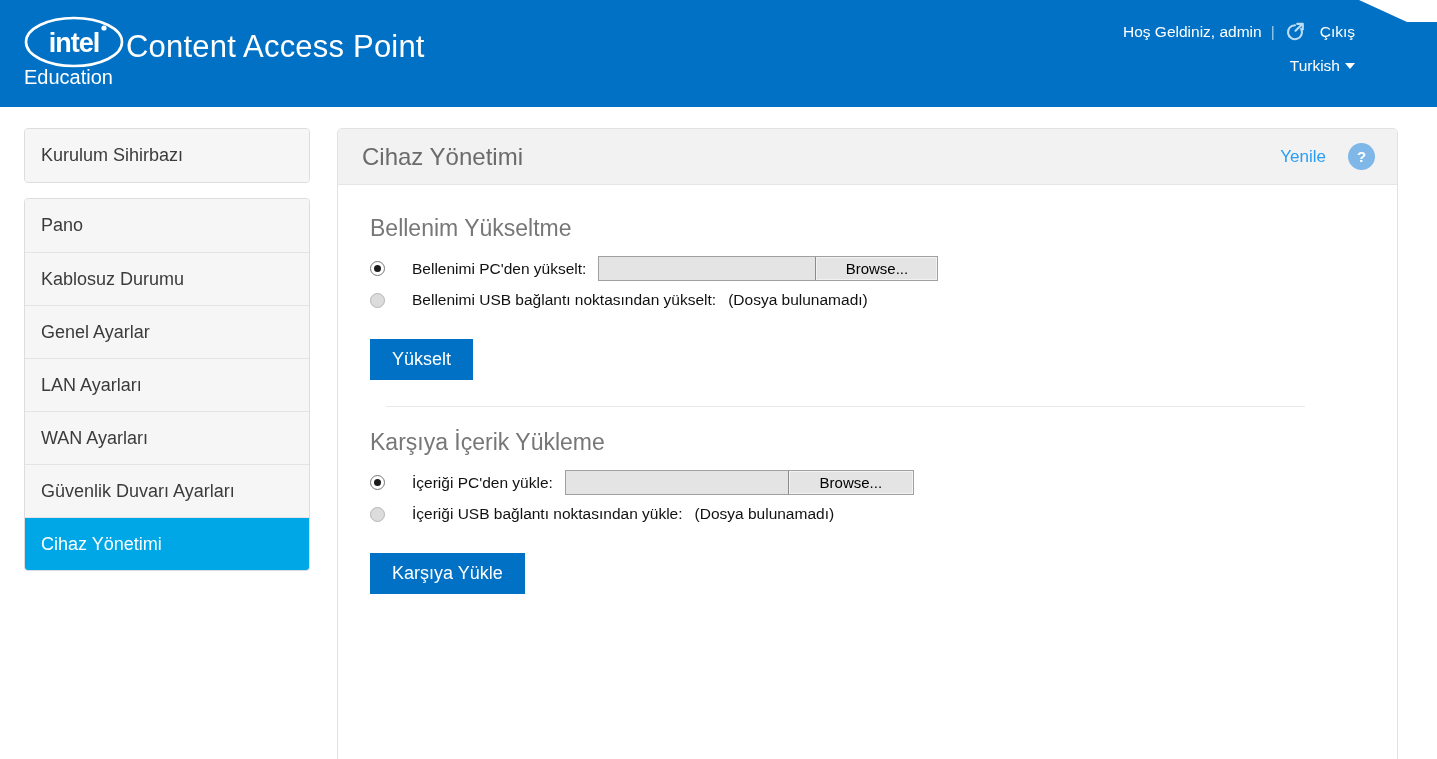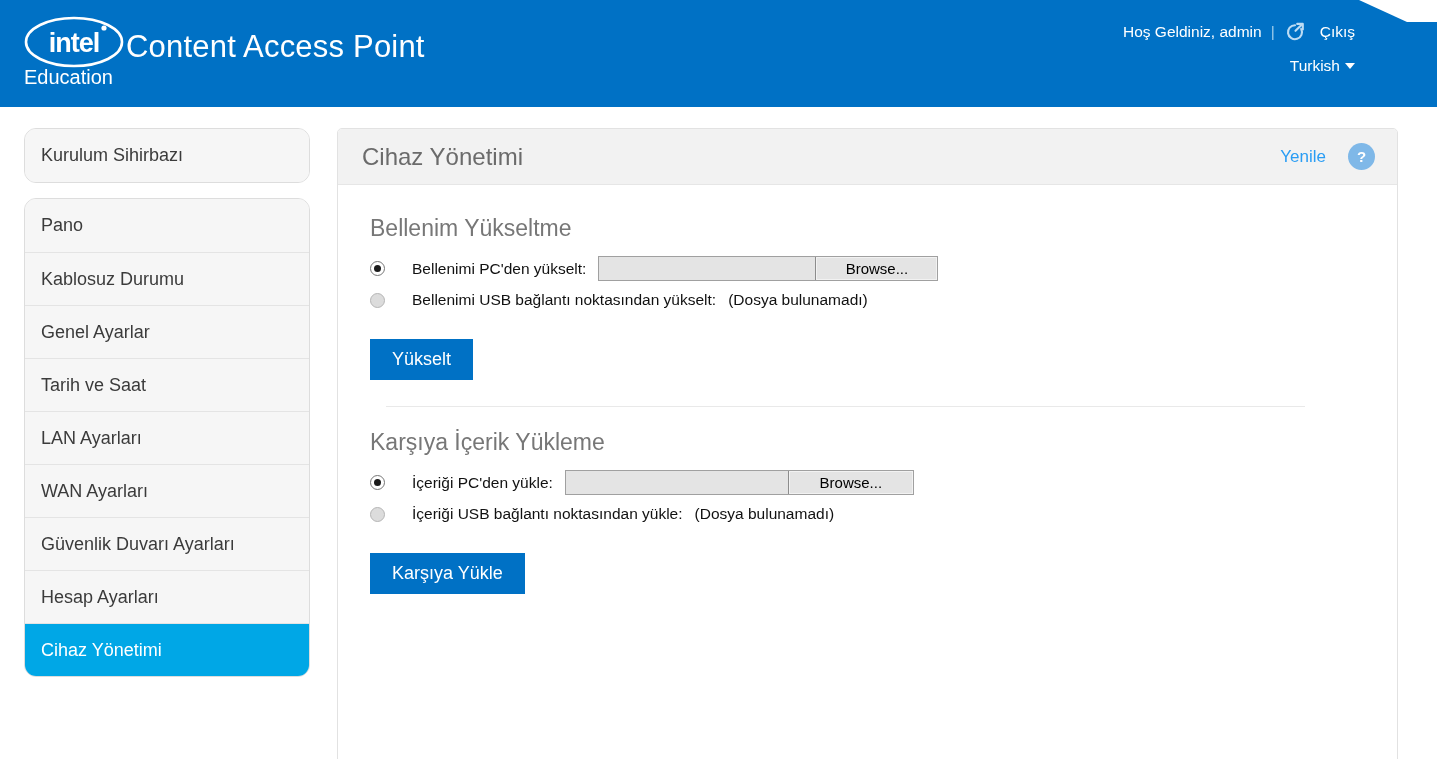--- a/index.html
+++ b/index.html
@@ -114,21 +114,21 @@
 
   
   .sidebar {
     position: absolute;
     left: 24px;
     top: 128px;
     width: 286px;
   }
   .side-group {
     border: 1px solid #dddddd;
-    border-radius: 12px;
+    border-radius: 4px;
     background: #f6f6f6;
     overflow: hidden;
   }
   .side-group + .side-group { margin-top: 15px; }
   .side-item {
     height: 53px;
     line-height: 53px;
     padding-left: 16px;
     font-size: 18px;
     color: #3b3b3b;
@@ -346,25 +346,23 @@
   <div class="side-group">
     <div class="side-item">
       <span>Kurulum Sihirbazı</span>
     </div>
   </div>
 
   <div class="side-group">
     <div class="side-item"><span>Pano</span></div>
     <div class="side-item"><span>Kablosuz Durumu</span></div>
     <div class="side-item"><span>Genel Ayarlar</span></div>
-    <div class="side-item"><span>Tarih ve Saat</span></div>
     <div class="side-item"><span>LAN Ayarları</span></div>
     <div class="side-item"><span>WAN Ayarları</span></div>
     <div class="side-item"><span>Güvenlik Duvarı Ayarları</span></div>
-    <div class="side-item"><span>Hesap Ayarları</span></div>
     <div class="side-item active"><span>Cihaz Yönetimi</span></div>
   </div>
 
 </div>
 
 <div class="panel">
 
   <div class="panel-head">
     <div class="panel-title">Cihaz Yönetimi</div>
     <a class="refresh-link">Yenile</a>

